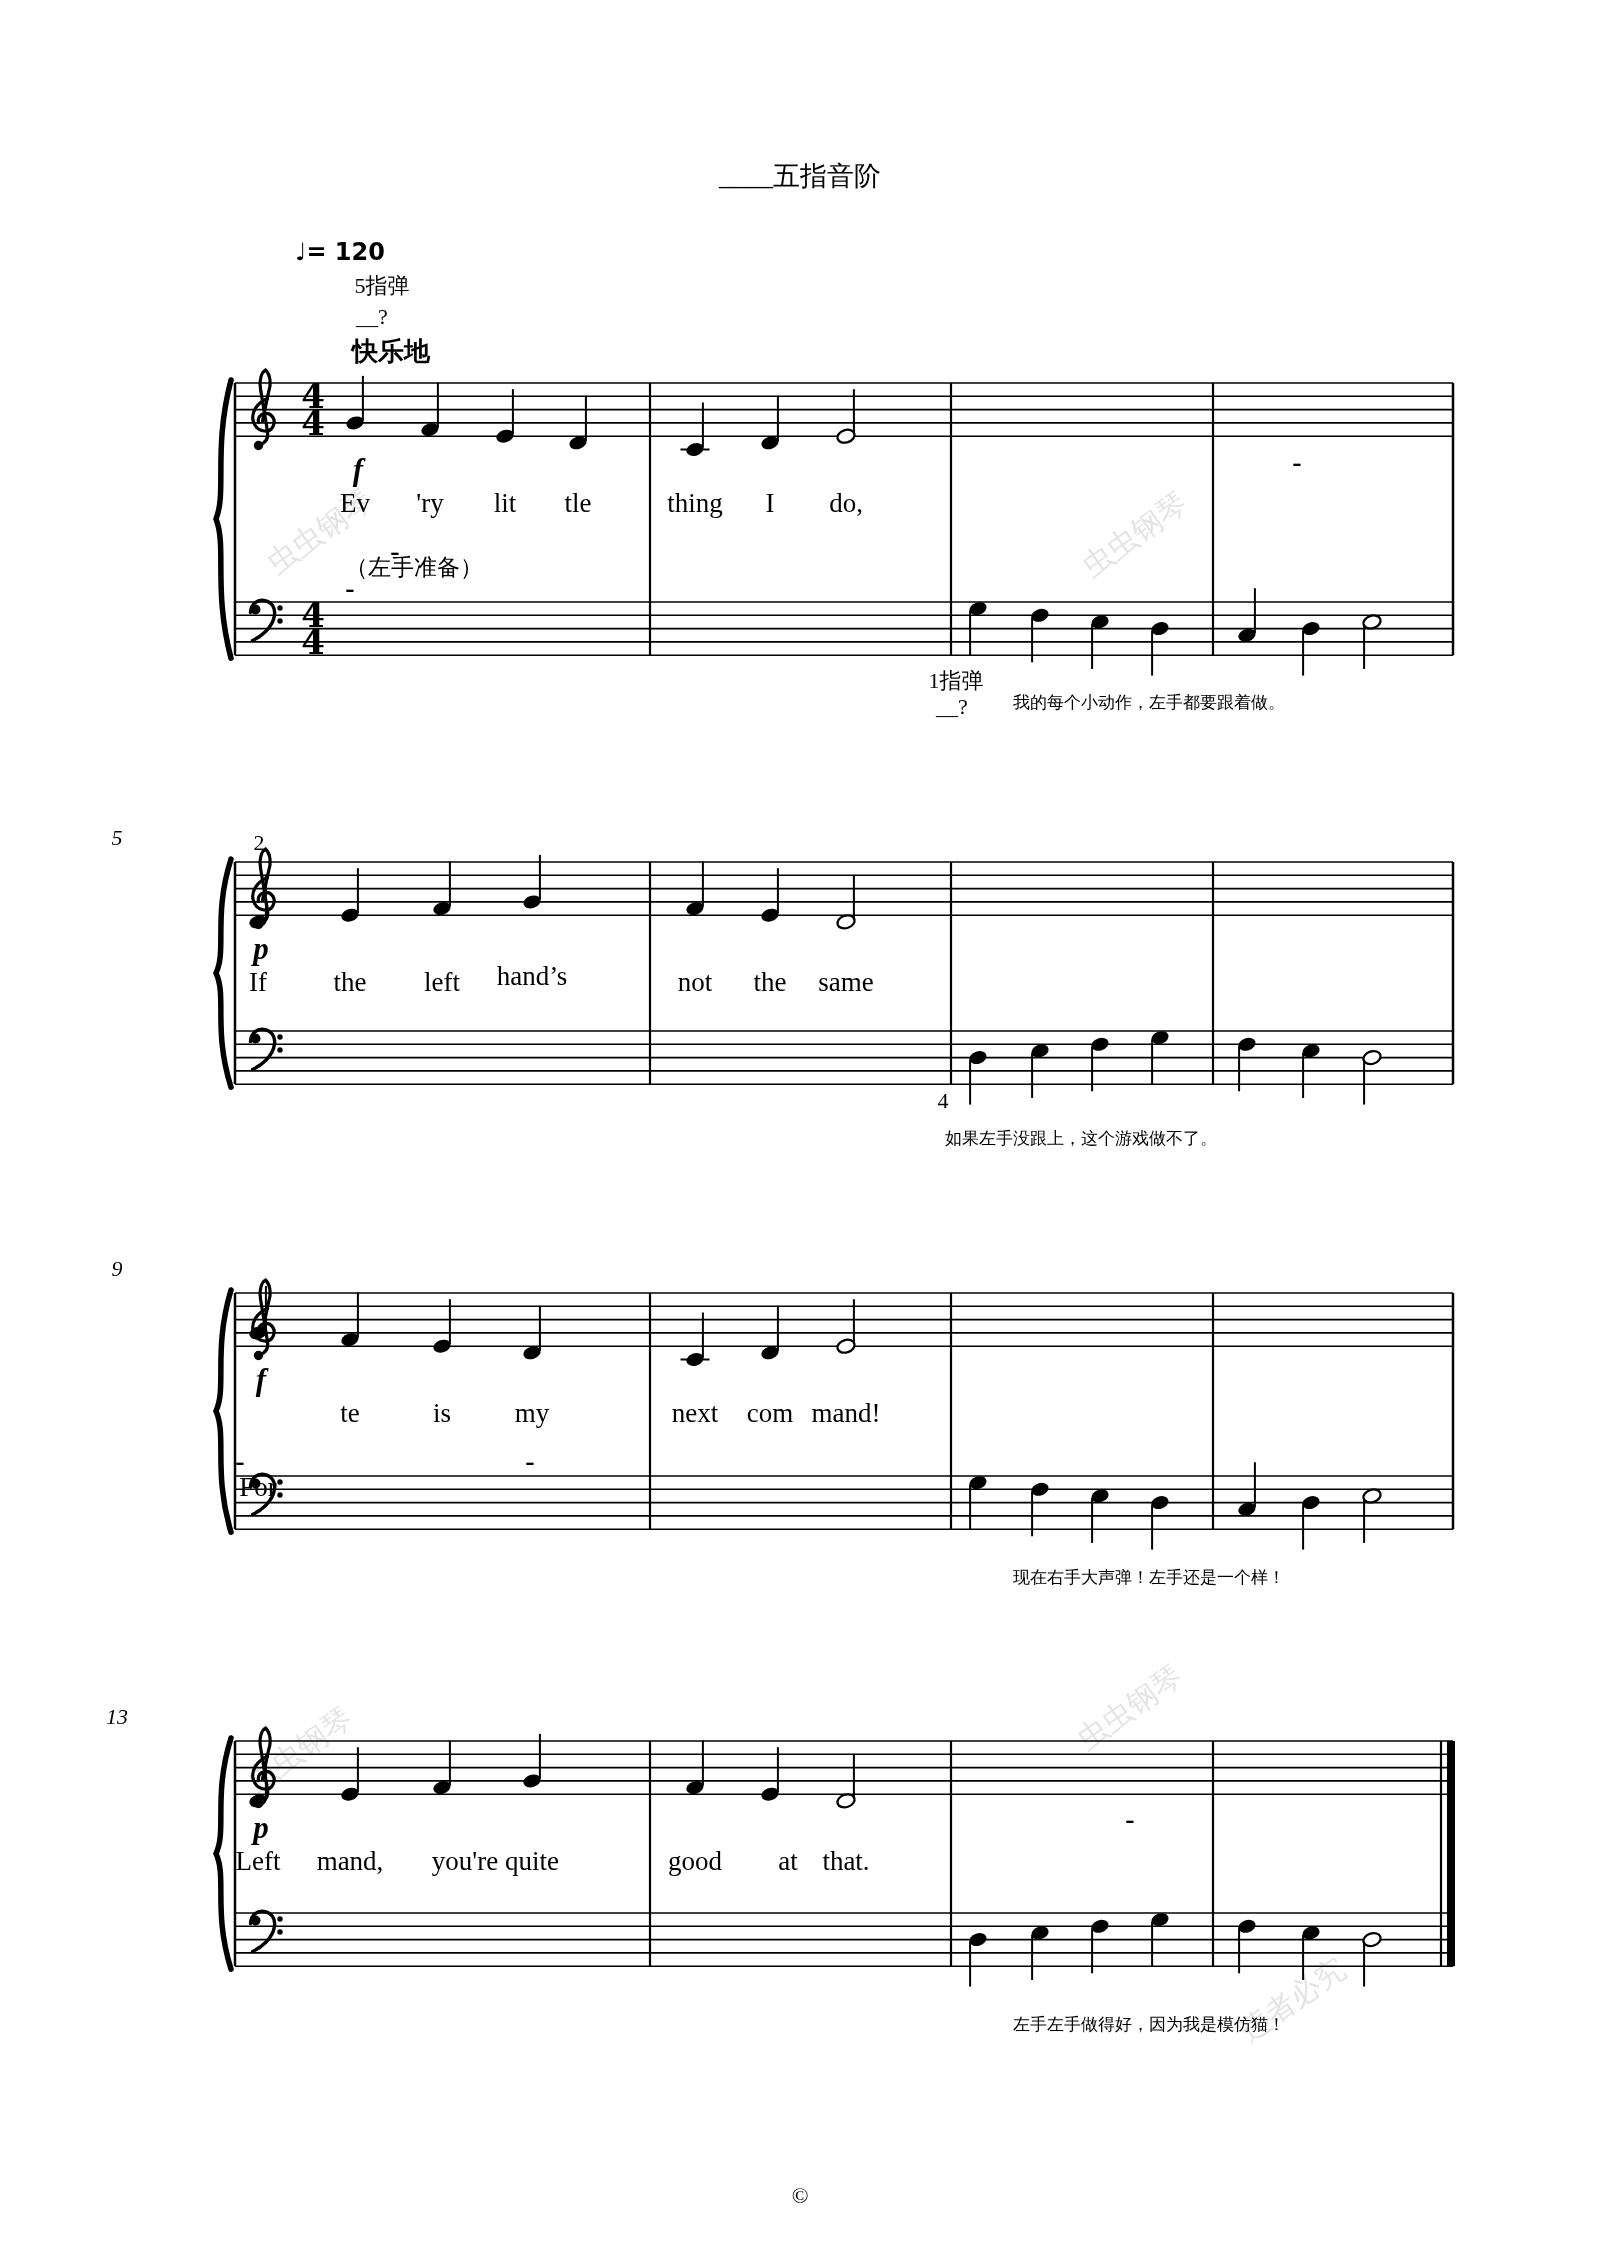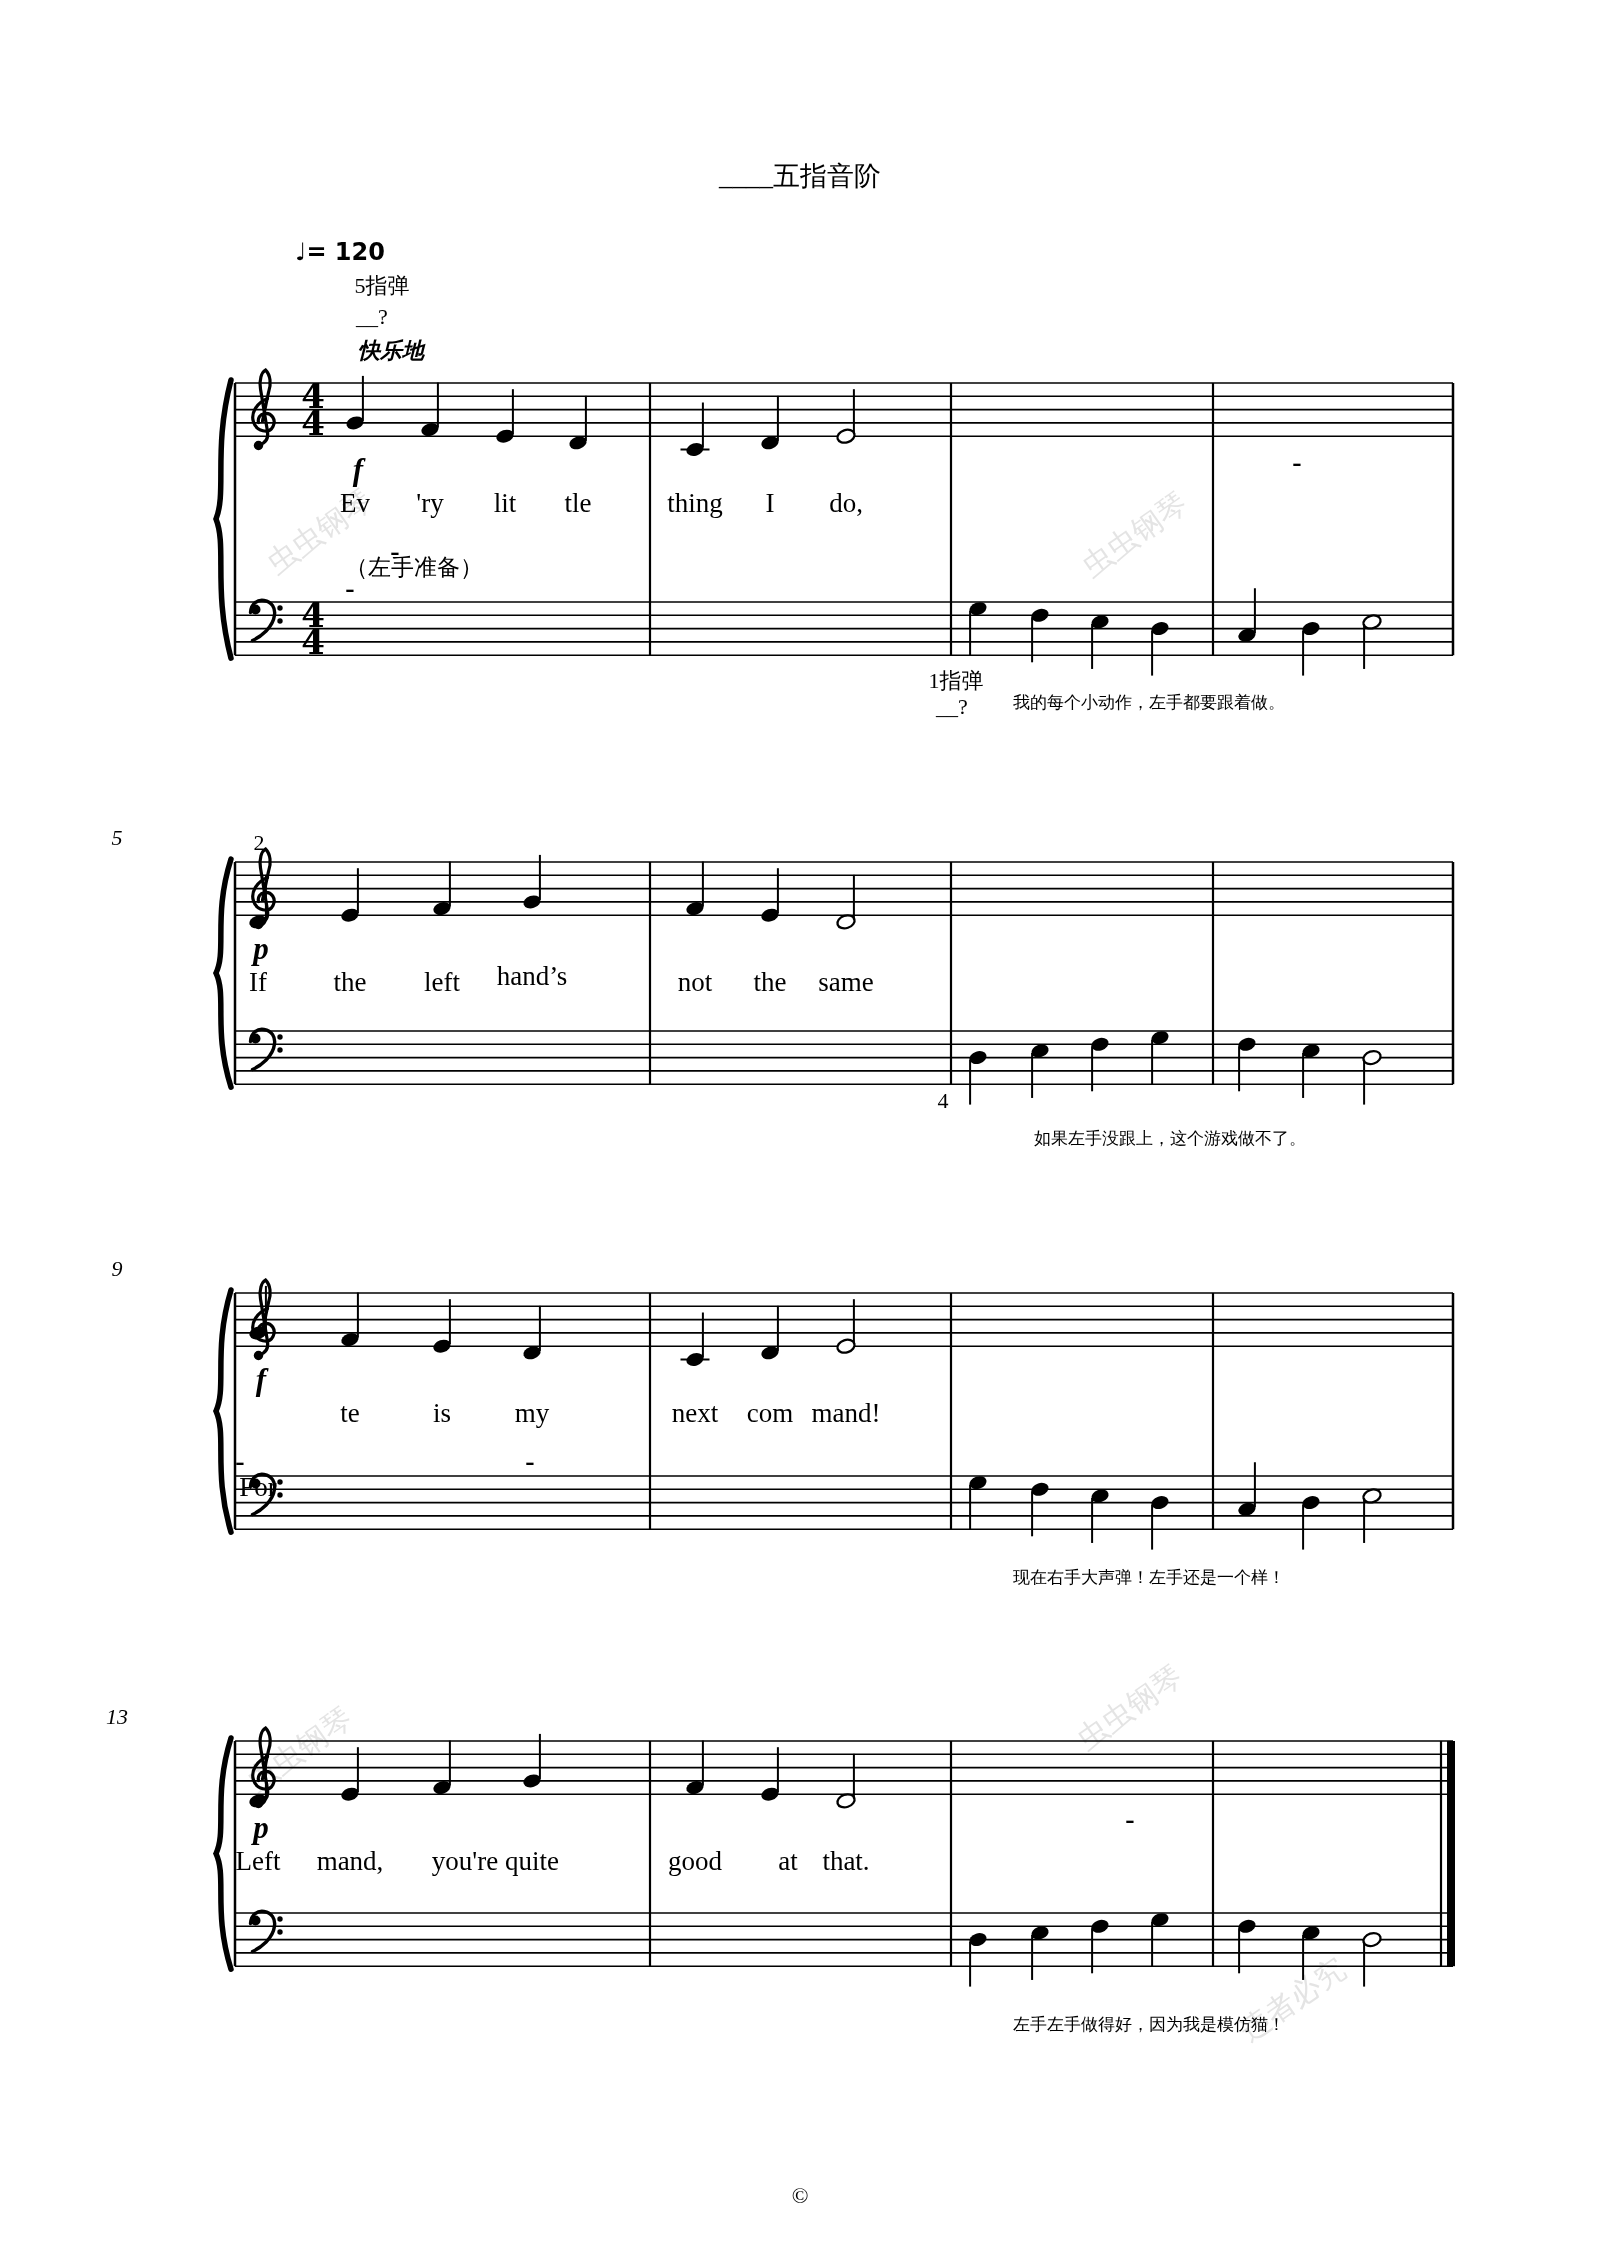--- a/index.html
+++ b/index.html
@@ -10,21 +10,21 @@
   #score{position:absolute;left:0;top:0;z-index:2;}
   #overlay{z-index:3;pointer-events:none;}
   .lbl{position:absolute;transform:translate(-50%,-50%);white-space:nowrap;color:#000;
        font-family:"Liberation Serif", serif;}
   .lbl.right{transform:translate(-100%,-50%);}
   .title{font-size:46px;font-weight:bold;font-family:"Liberation Serif", serif;}
   .subtitle{font-size:27px;font-family:"Liberation Serif", serif;}
   .tempo{font-size:24px;font-weight:bold;font-family:"DejaVu Sans", sans-serif;}
   .cn{font-size:22px;}
   .cn23{font-size:23px;}
-  .mood{font-size:22px;font-weight:bold;font-family:"DejaVu Sans", sans-serif;font-style:italic;}
+  .mood{font-size:26px;font-weight:bold;font-family:"DejaVu Sans", sans-serif;}
   .hint{font-size:17px;}
   .fing{font-size:22px;}
   .dash{font-size:28px;font-weight:bold;}
   .dyn{font-size:31px;font-weight:bold;font-style:italic;}
   .lyr{font-size:27px;}
   .mnum{font-size:22px;font-style:italic;}
   .wm{position:absolute;white-space:nowrap;color:#e4e4e4;font-size:30px;
       font-family:"Liberation Serif", serif;transform:translate(-50%,-50%) rotate(-35deg);}
   .copyright{font-size:22px;}
 </style>
@@ -317,21 +317,21 @@
       <div class="lbl tempo" style="left: 340px; top: 252px;">♩= 120</div>
       <div class="lbl cn" style="left: 382px; top: 286px;">5指弹</div>
       <div class="lbl cn" style="left: 372px; top: 317px;">__?</div>
       <div class="lbl mood" style="left: 391px; top: 351px;">快乐地</div>
       <div class="lbl cn23" style="left: 414px; top: 567px;">（左手准备）</div>
       <div class="lbl cn" style="left: 956px; top: 681px;">1指弹</div>
       <div class="lbl cn" style="left: 952px; top: 707px;">__?</div>
       <div class="lbl fing" style="left: 259px; top: 843px;">2</div>
       <div class="lbl fing" style="left: 943px; top: 1101px;">4</div>
       <div class="lbl hint right" style="left: 1285px; top: 702px;">我的每个小动作，左手都要跟着做。</div>
-      <div class="lbl hint right" style="left: 1306px; top: 1138px;">如果左手没跟上，这个游戏做不了。</div>
+      <div class="lbl hint right" style="left: 1217px; top: 1138px;">如果左手没跟上，这个游戏做不了。</div>
       <div class="lbl hint right" style="left: 1285px; top: 1577px;">现在右手大声弹！左手还是一个样！</div>
       <div class="lbl hint right" style="left: 1285px; top: 2024px;">左手左手做得好，因为我是模仿猫！</div>
       <div class="lbl dash" style="left: 395px; top: 551px;">-</div>
       <div class="lbl dash" style="left: 350px; top: 588px;">-</div>
       <div class="lbl dash" style="left: 1297px; top: 462px;">-</div>
       <div class="lbl dash" style="left: 240px; top: 1461px;">-</div>
       <div class="lbl dash" style="left: 530px; top: 1461px;">-</div>
       <div class="lbl dash" style="left: 1130px; top: 1819px;">-</div>
     </div>
 </div>

